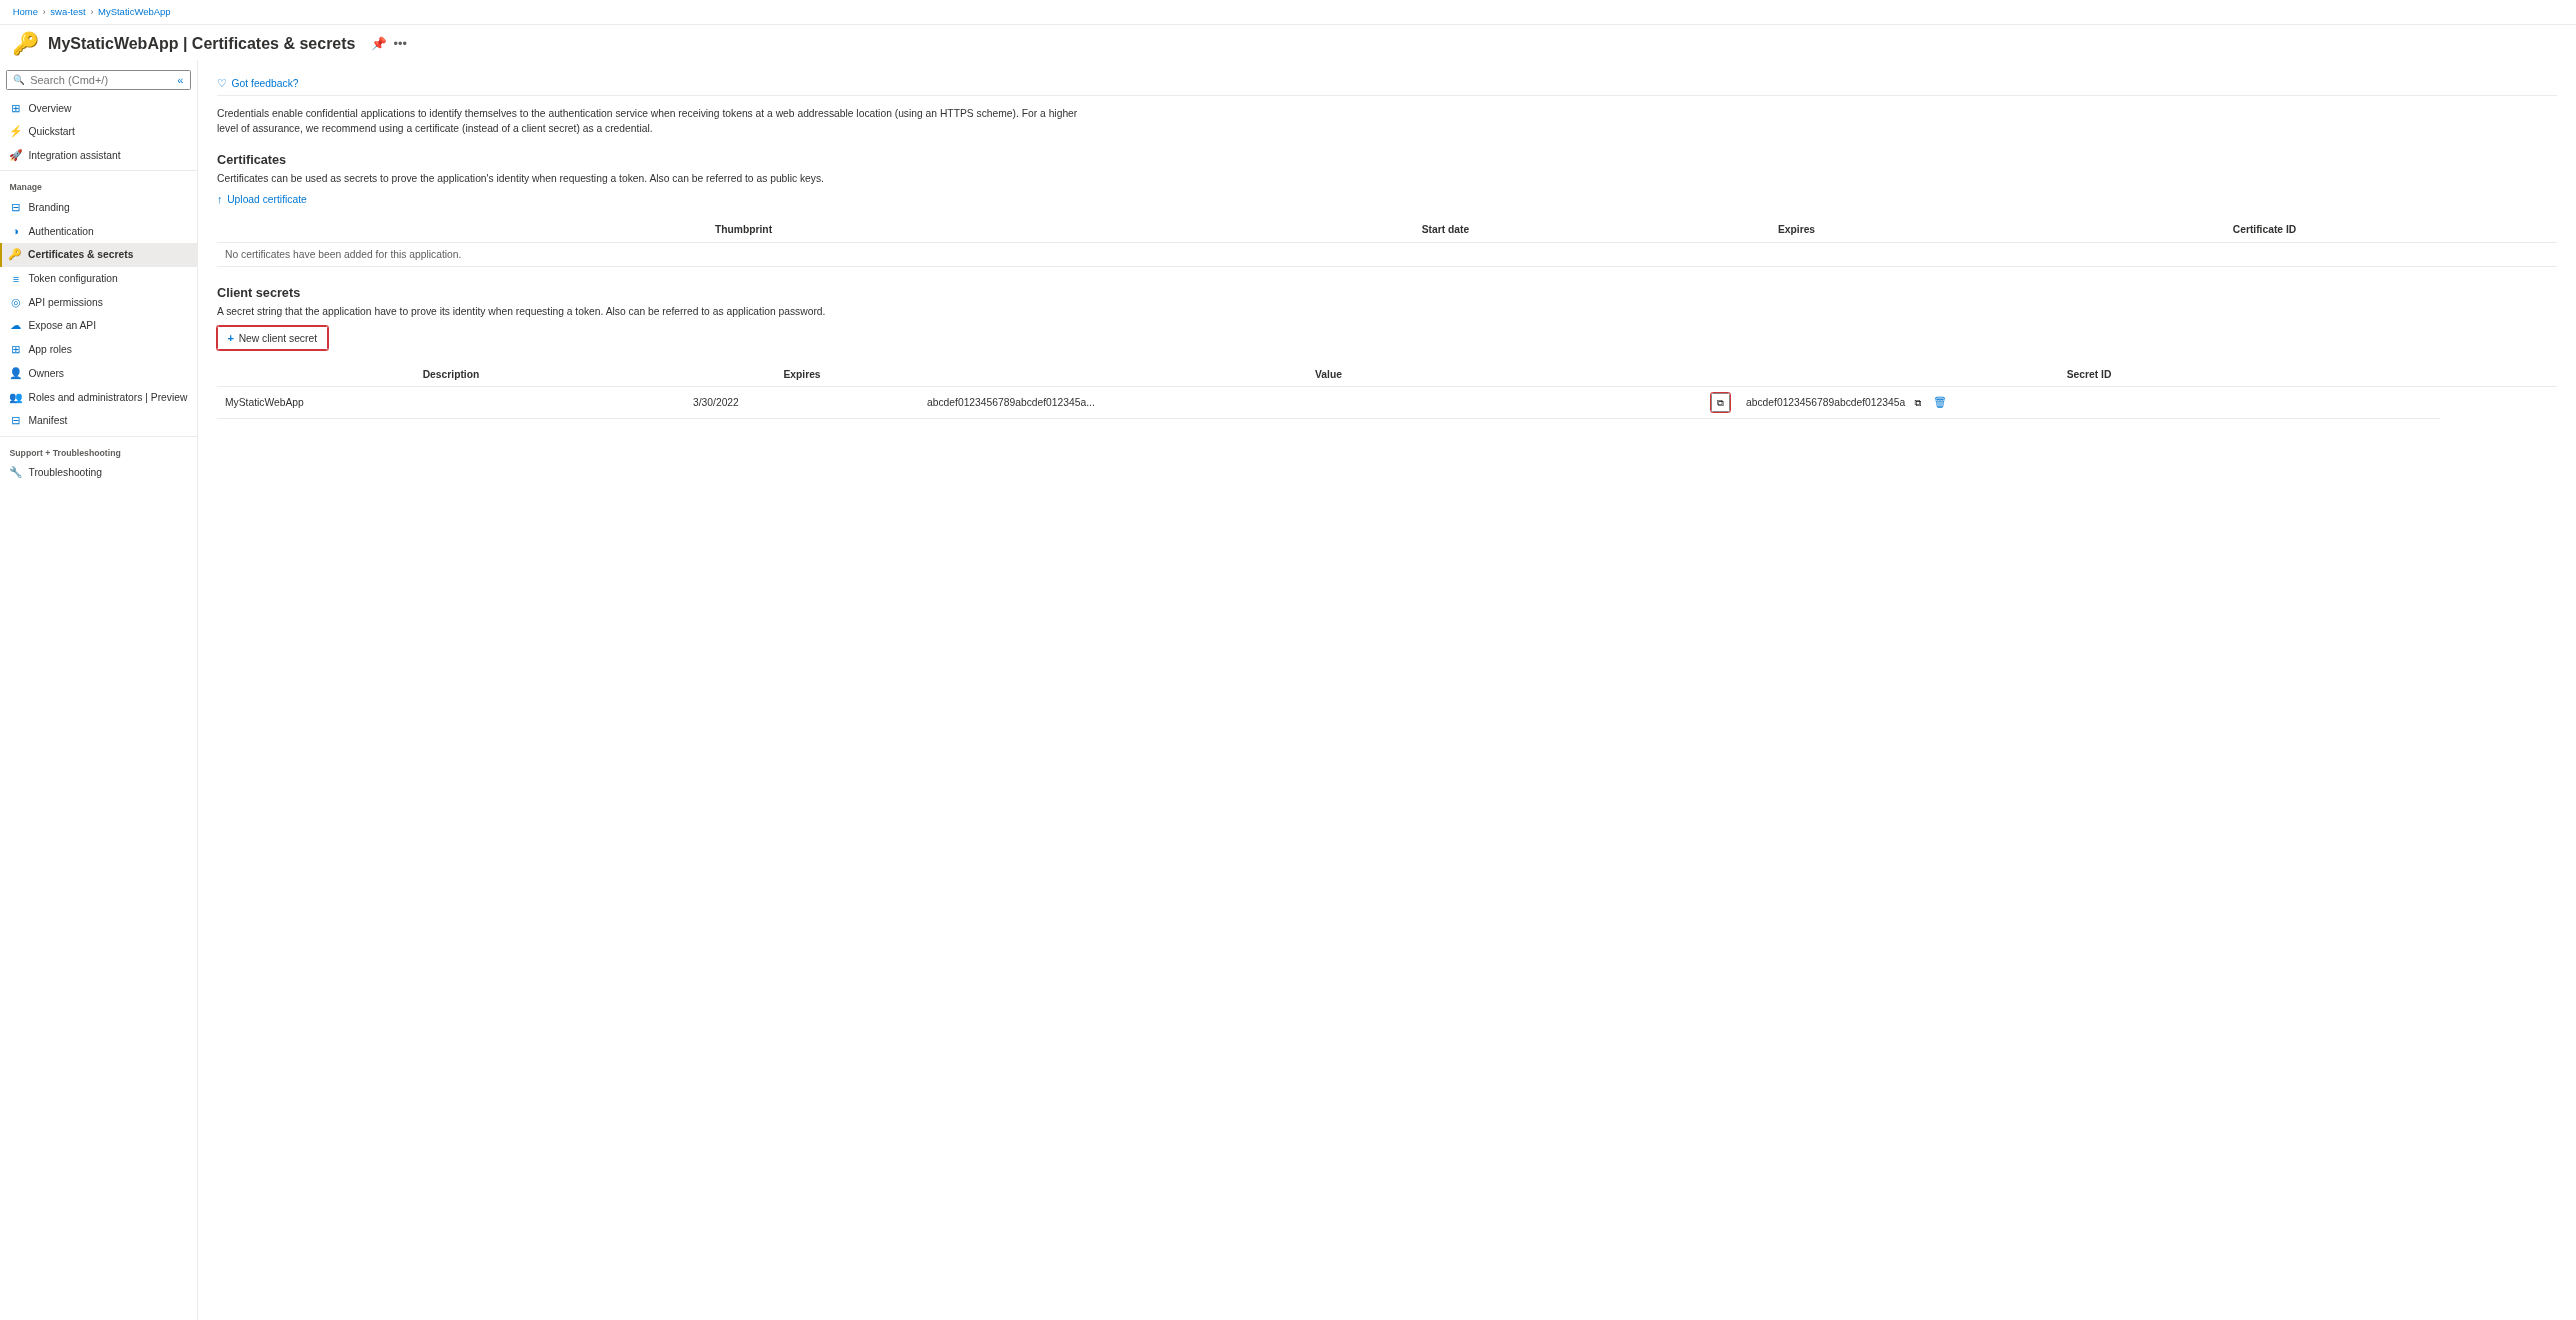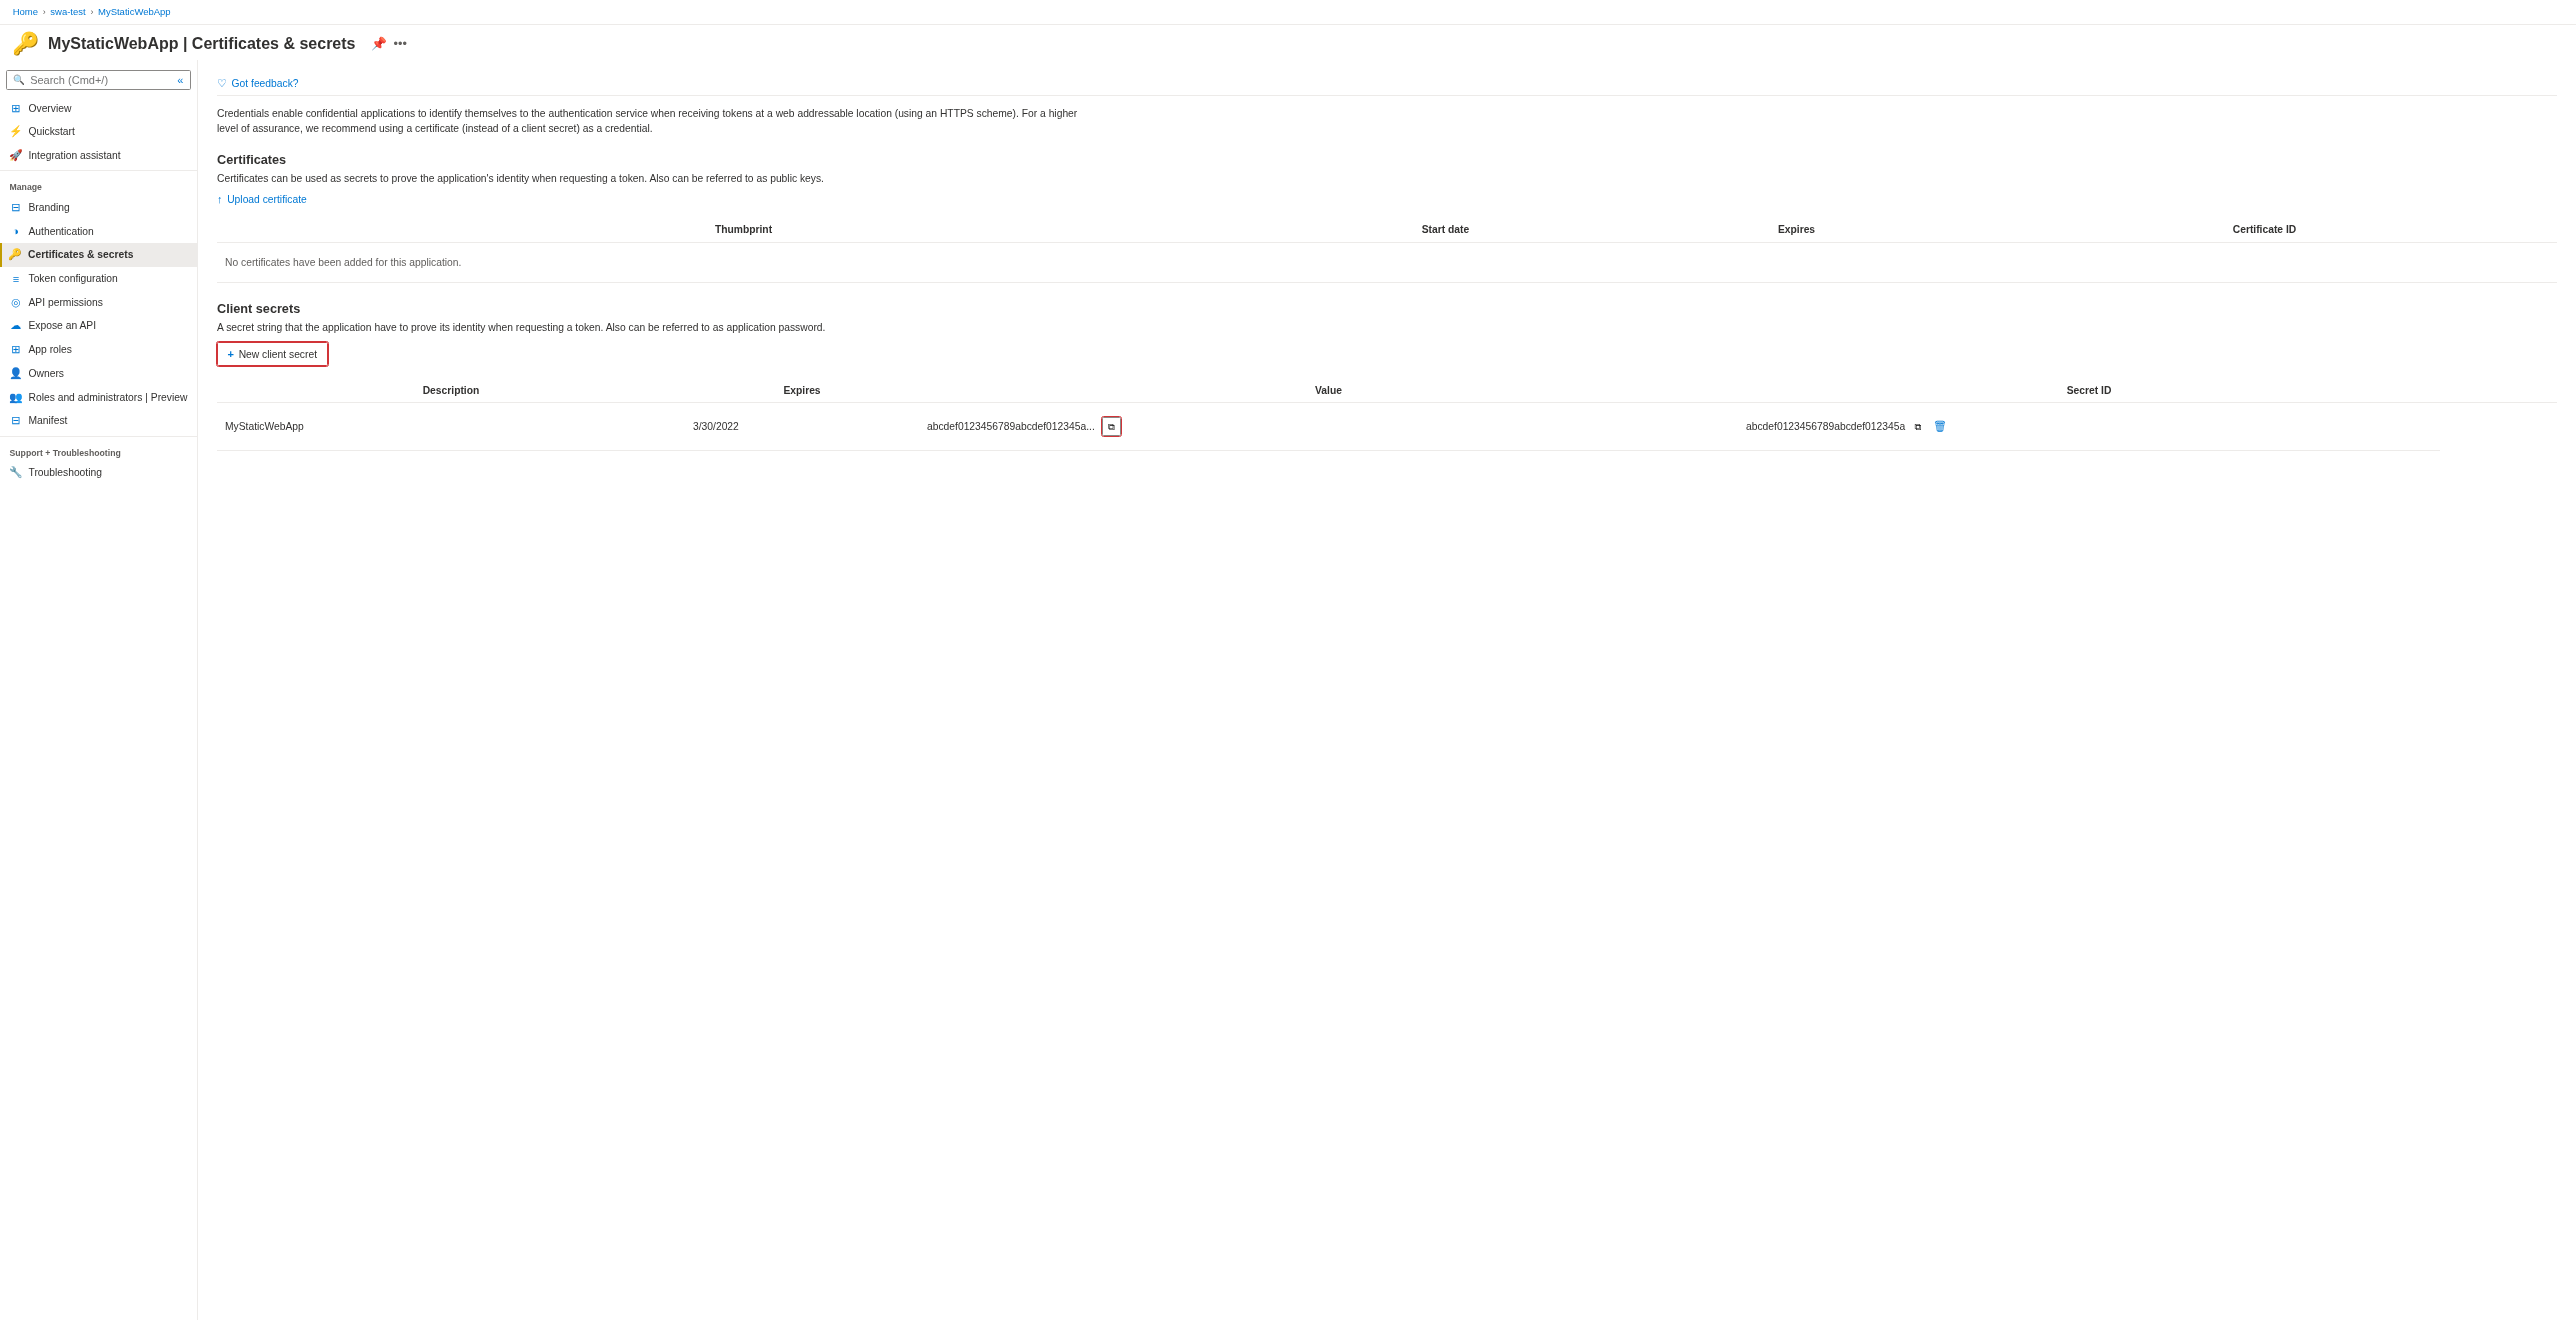--- a/index.html
+++ b/index.html
@@ -152,21 +152,21 @@
     }
     .data-table th {
       text-align: center;
       padding: 6.3px 8px;
       font-weight: 600;
       color: #323130;
       border-bottom: 1.6px solid #edebe9;
       white-space: nowrap;
     }
     .data-table td {
-      padding: 14px 8px;
+      padding: 6px 8px;
       border-bottom: 0.8px solid #edebe9;
       color: #323130;
       vertical-align: middle;
       margin-top: 45px;
     }
     .data-table .empty-row td {
       color: #605e5c;
       font-style: normal;
     }
 
@@ -222,21 +222,22 @@
       height: 19px;
       border: none;
       background: #fff;
       cursor: pointer;
       font-size: 9.5px;
     }
 
     .value-cell {
       display: flex;
       align-items: center;
-      gap: 4px;
+      gap: 17px;
+      justify-content: space-between;
     }
 
     .secret-id-cell {
       display: flex;
       align-items: center;
       gap: 3.2px;
     }
 
     .col-thumb { width: 45%; }
     .col-start { width: 15%; }

